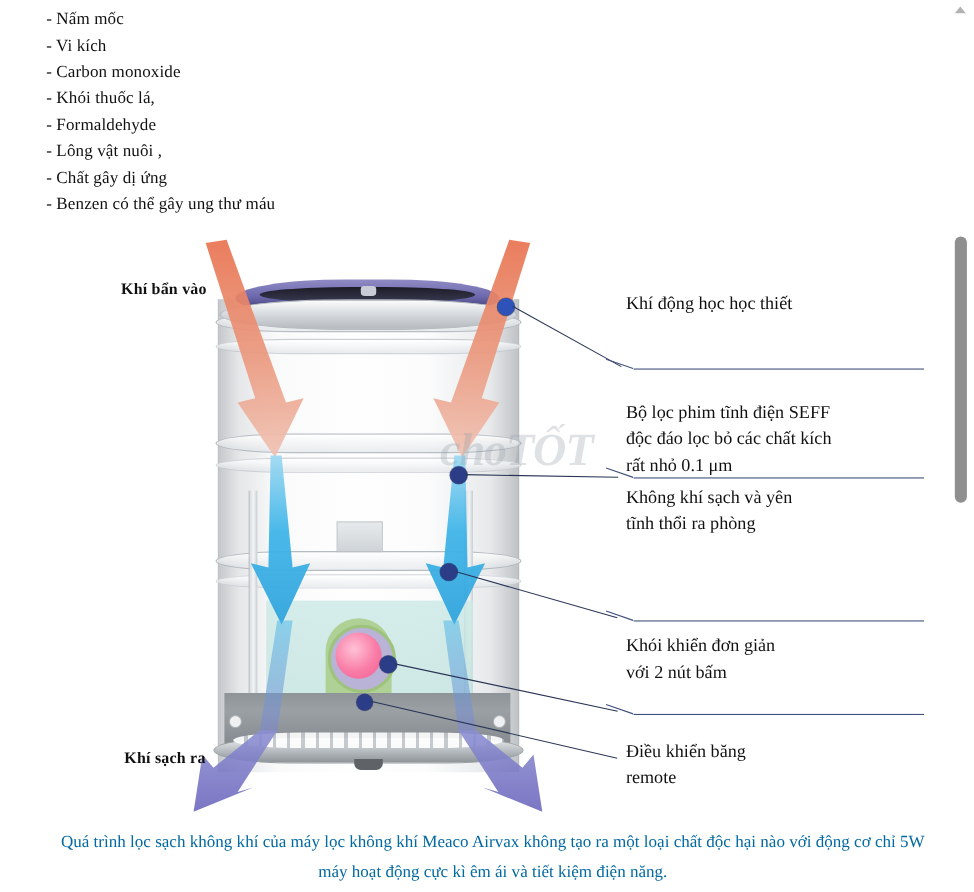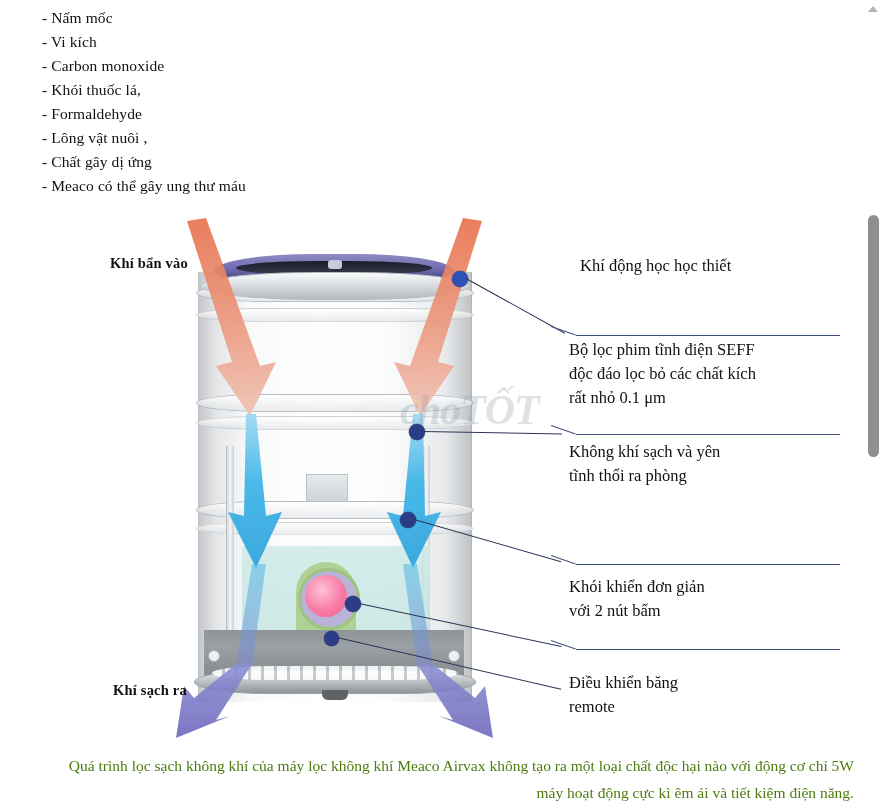--- a/index.html
+++ b/index.html
@@ -293,22 +293,22 @@
   }
 
   
   .footer-text {
     position: absolute;
     left: 42px;
     top: 752px;
     width: 812px;
     font-size: 15.5px;
     line-height: 27px;
-    color: #4d7c0f;
-    text-align: right;
+    color: #0369a1;
+    text-align: center;
   }
 
   
   .scrollbar {
     position: absolute;
     right: 0;
     top: 0;
     width: 22px;
     height: 811px;
     background: #ffffff;
@@ -339,21 +339,21 @@
 <div id="page">
 
   <div class="bullet-list">
     <div class="bullet-item">- Nấm mốc</div>
     <div class="bullet-item">- Vi kích</div>
     <div class="bullet-item">- Carbon monoxide</div>
     <div class="bullet-item">- Khói thuốc lá,</div>
     <div class="bullet-item">- Formaldehyde</div>
     <div class="bullet-item">- Lông vật nuôi ,</div>
     <div class="bullet-item">- Chất gây dị ứng</div>
-    <div class="bullet-item">- Meaco có thể gây ung thư máu</div>
+    <div class="bullet-item">- Benzen có thể gây ung thư máu</div>
   </div>
 
   <div class="diagram">
 
     <div class="device">
 
       <div class="body-cyl"></div>
       <div class="ring r1"></div>
       <div class="ring r2"></div>
       <div class="ring r3"></div>
@@ -446,25 +446,25 @@
 
     <div class="sep-kink" style="left:551px; top:207px; width:26px; transform:rotate(19deg);"></div>
     <div class="sep-line" style="left:576px; top:216px; width:264px;"></div>
 
     <div class="sep-kink" style="left:551px; top:337px; width:26px; transform:rotate(19deg);"></div>
     <div class="sep-line" style="left:576px; top:346px; width:264px;"></div>
 
     <div class="sep-kink" style="left:551px; top:422px; width:26px; transform:rotate(19deg);"></div>
     <div class="sep-line" style="left:576px; top:431px; width:264px;"></div>
 
-    <div class="diagram-label" style="left:569px; top:36px;margin-left:11px;">
+    <div class="diagram-label" style="left:569px; top:46px;">
       <div>Khí động học học thiết</div>
     </div>
 
-    <div class="diagram-label" style="left:569px; top:120px;">
+    <div class="diagram-label" style="left:569px; top:145px;">
       <div>Bộ lọc phim tĩnh điện SEFF</div>
       <div>độc đáo lọc bỏ các chất kích</div>
       <div>rất nhỏ 0.1 μm</div>
     </div>
 
     <div class="diagram-label" style="left:569px; top:222px;">
       <div>Không khí sạch và yên</div>
       <div>tĩnh thổi ra phòng</div>
     </div>
 

